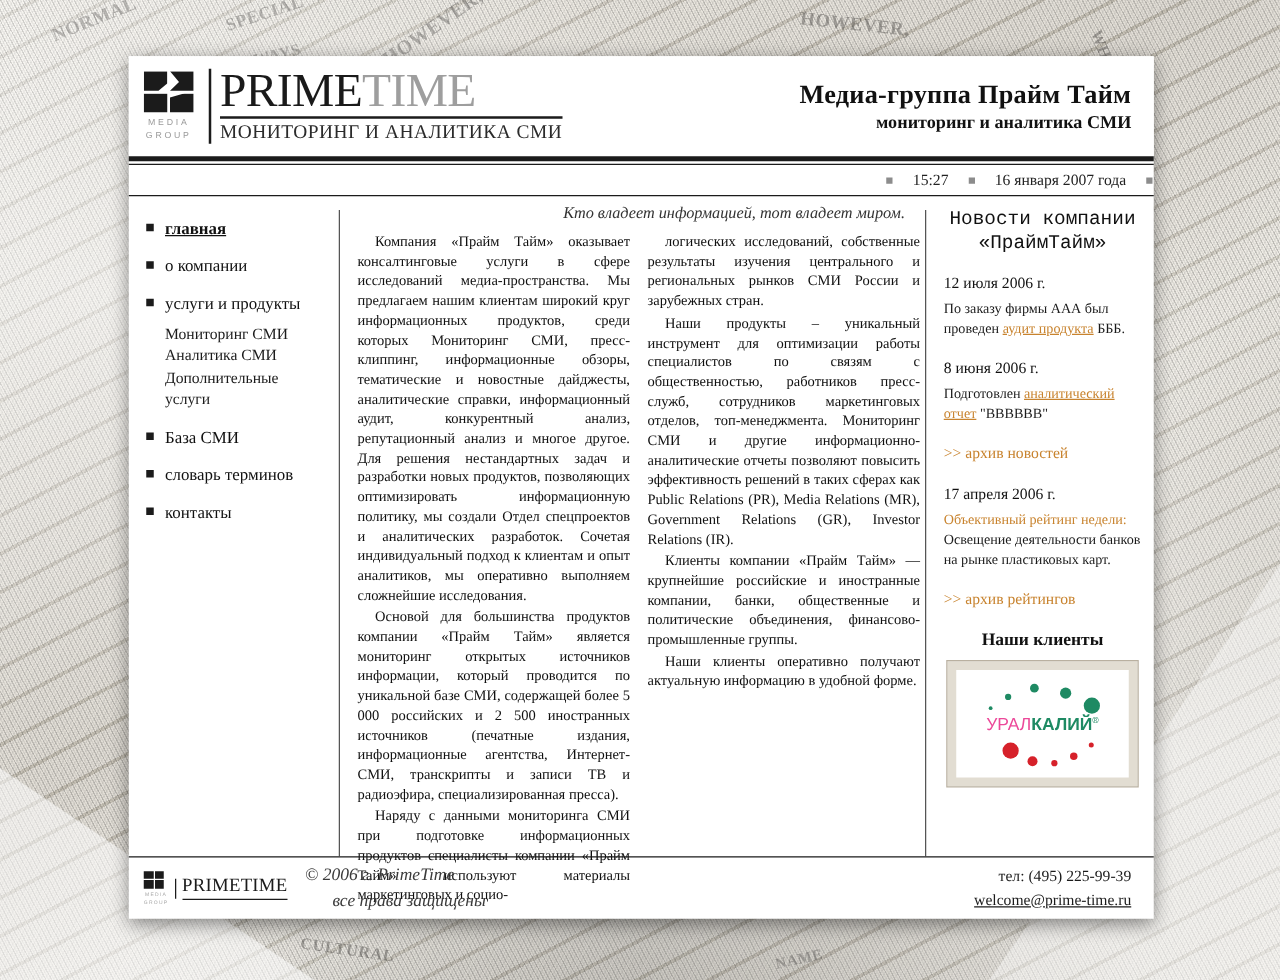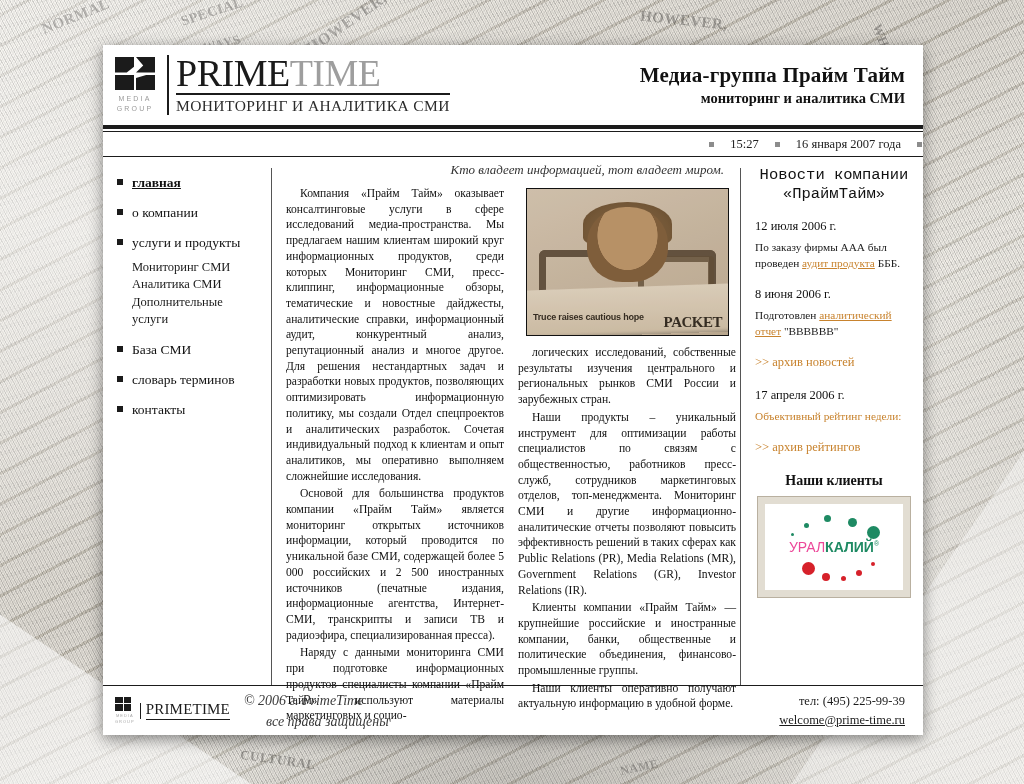--- a/index.html
+++ b/index.html
@@ -373,31 +373,20 @@
 
     <div class="main">
       <div class="tagline">Кто владеет информацией, тот владеет миром.</div>
       <div class="cols">
         <div class="col">
           <p>Компания «Прайм Тайм» оказывает консалтинговые услуги в сфере исследований медиа-пространства. Мы предлагаем нашим клиентам широкий круг информационных продуктов, среди которых Мониторинг СМИ, пресс-клиппинг, информационные обзоры, тематические и новостные дайджесты, аналитические справки, информационный аудит, конкурентный анализ, репутационный анализ и многое другое. Для решения нестандартных задач и разработки новых продуктов, позволяющих оптимизировать информационную политику, мы создали Отдел спецпроектов и аналитических разработок. Сочетая индивидуальный подход к клиентам и опыт аналитиков, мы оперативно выполняем сложнейшие исследования.</p>
           <p>Основой для большинства продуктов компании «Прайм Тайм» является мониторинг открытых источников информации, который проводится по уникальной базе СМИ, содержащей более 5 000 российских и 2 500 иностранных источников (печатные издания, информационные агентства, Интернет-СМИ, транскрипты и записи ТВ и радиоэфира, специализированная пресса).</p>
           <p>Наряду с данными мониторинга СМИ при подготовке информационных продуктов специалисты компании «Прайм Тайм» используют материалы маркетинговых и социо-</p>
         </div>
         <div class="col">
-          <div class="photo">
-            <div class="wall"></div>
-            <div class="chair"></div>
-            <div class="chair2"></div>
-            <div class="hair"></div>
-            <div class="head"></div>
-            <div class="paper"></div>
-            <div class="pl">Truce raises cautious hope</div>
-            <div class="pr">PACKET</div>
-            <div class="sepia"></div>
-          </div>
           <p>логических исследований, собственные результаты изучения центрального и региональных рынков СМИ России и зарубежных стран.</p>
           <p>Наши продукты – уникальный инструмент для оптимизации работы специалистов по связям с общественностью, работников пресс-служб, сотрудников маркетинговых отделов, топ-менеджмента. Мониторинг СМИ и другие информационно-аналитические отчеты позволяют повысить эффективность решений в таких сферах как Public Relations (PR), Media Relations (MR), Government Relations (GR), Investor Relations (IR).</p>
           <p>Клиенты компании «Прайм Тайм» — крупнейшие российские и иностранные компании, банки, общественные и политические объединения, финансово-промышленные группы.</p>
           <p>Наши клиенты оперативно получают актуальную информацию в удобной форме.</p>
         </div>
       </div>
     </div>
 
     <div class="vrule"></div>
 
@@ -415,20 +404,21 @@
       <div class="news-item">
         <div class="news-date">8 июня 2006 г.</div>
         <div class="news-body"><span>Подготовлен </span><a class="lnk">аналитический отчет</a><span> "ВВВВВВ"</span></div>
       </div>
 
       <div class="arch"><span class="lnk">&gt;&gt; архив новостей</span></div>
 
       <div class="news-item">
         <div class="news-date">17 апреля 2006 г.</div>
         <div class="news-body" style="color:#c8832e">Объективный рейтинг недели:</div>
+        <div class="news-body">Освещение деятельности банков на рынке пластиковых карт.</div>
       </div>
 
       <div class="arch"><span class="lnk">&gt;&gt; архив рейтингов</span></div>
 
       <div class="clients-title">Наши клиенты</div>
       <div class="client-box">
         <div class="ring">
           <span class="dot" style="left:28%;  top:22%; width:5px;  height:5px;  background:#1e8a63;"></span>
           <span class="dot" style="left:43%;  top:13%; width:7px;  height:7px;  background:#1e8a63;"></span>
           <span class="dot" style="left:60%;  top:16%; width:9px;  height:9px;  background:#1e8a63;"></span>

